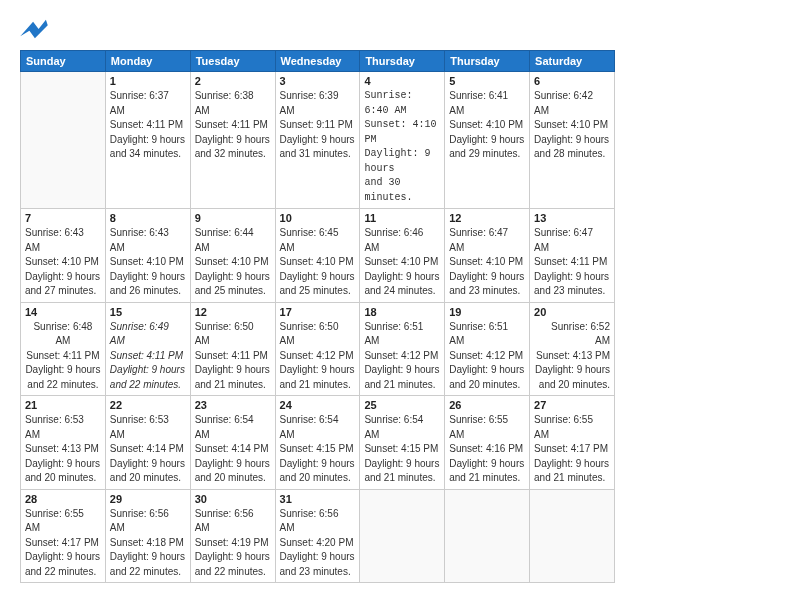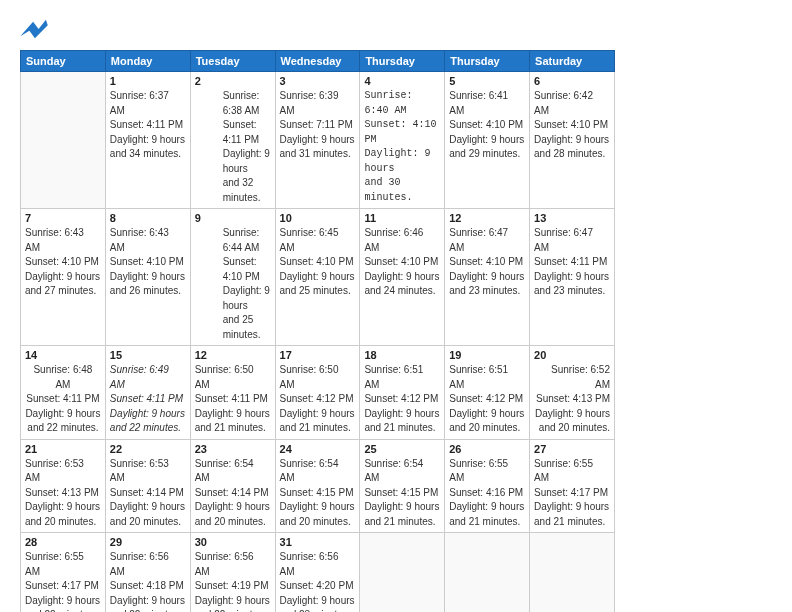--- a/index.html
+++ b/index.html
@@ -128,29 +128,29 @@
           <td class="empty"></td>
           <td>
             <span class="day-num">1</span>
             <div class="day-info" style="white-space: pre-line;">Sunrise: 6:37 AM
 Sunset: 4:11 PM
 Daylight: 9 hours
 and 34 minutes.</div>
           </td>
           <td>
             <span class="day-num">2</span>
-            <div class="day-info" style="white-space: pre-line; margin-left: 28px;">Sunrise: 6:38 AM
+            <div class="day-info" style="white-space: pre-line;">Sunrise: 6:38 AM
 Sunset: 4:11 PM
 Daylight: 9 hours
 and 32 minutes.</div>
           </td>
           <td>
             <span class="day-num">3</span>
             <div class="day-info" style="white-space: pre-line;">Sunrise: 6:39 AM
-Sunset: 7:11 PM
+Sunset: 9:11 PM
 Daylight: 9 hours
 and 31 minutes.</div>
           </td>
           <td>
             <span class="day-num">4</span>
             <div class="day-info" style="white-space: pre-line; font-family: Liberation Mono, monospace;">Sunrise: 6:40 AM
 Sunset: 4:10 PM
 Daylight: 9 hours
 and 30 minutes.</div>
           </td>
@@ -179,21 +179,21 @@
           </td>
           <td>
             <span class="day-num">8</span>
             <div class="day-info" style="white-space: pre-line;">Sunrise: 6:43 AM
 Sunset: 4:10 PM
 Daylight: 9 hours
 and 26 minutes.</div>
           </td>
           <td>
             <span class="day-num">9</span>
-            <div class="day-info" style="white-space: pre-line; margin-left: 28px;">Sunrise: 6:44 AM
+            <div class="day-info" style="white-space: pre-line;">Sunrise: 6:44 AM
 Sunset: 4:10 PM
 Daylight: 9 hours
 and 25 minutes.</div>
           </td>
           <td>
             <span class="day-num">10</span>
             <div class="day-info" style="white-space: pre-line;">Sunrise: 6:45 AM
 Sunset: 4:10 PM
 Daylight: 9 hours
 and 25 minutes.</div>

